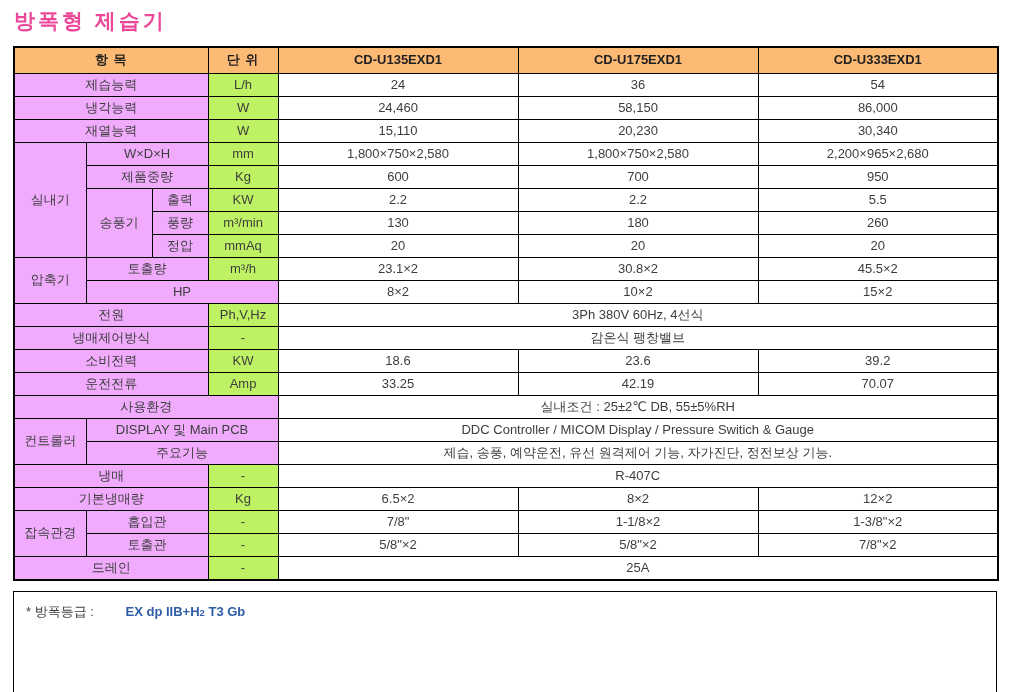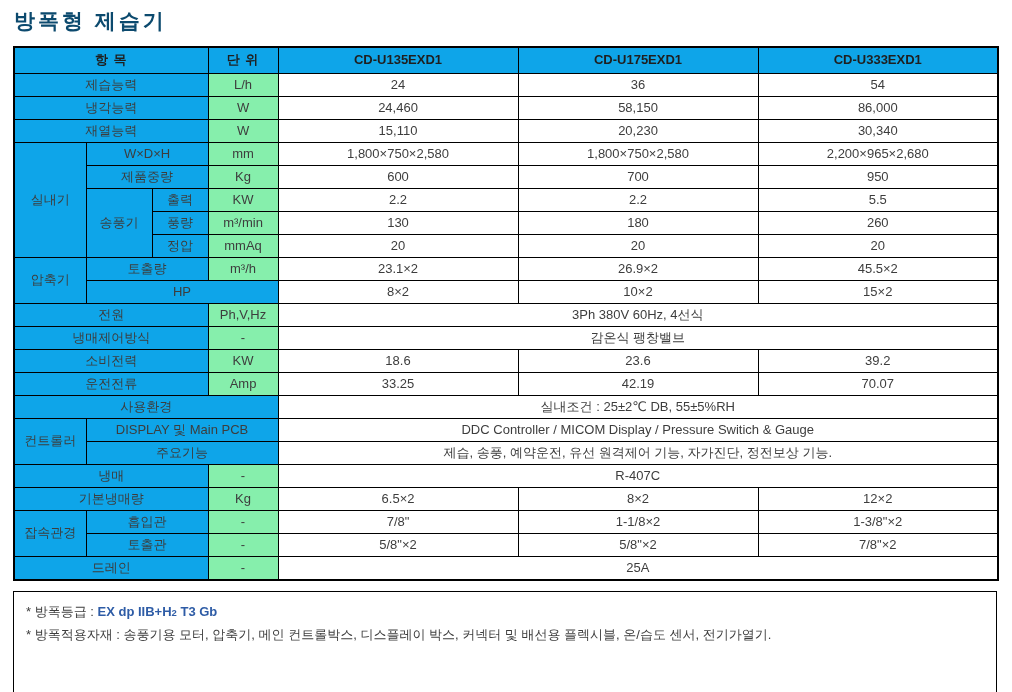--- a/index.html
+++ b/index.html
@@ -3,52 +3,52 @@
 <meta charset="utf-8">
 <style>
   html,body{margin:0;padding:0;}
   body{
     width:1012px;height:692px;background:#ffffff;overflow:hidden;
     font-family:"Liberation Sans","DejaVu Sans",sans-serif;
     -webkit-font-smoothing:antialiased;
   }
   .page-title{
     margin:7px 0 11px 14px;
-    font-size:21px;font-weight:bold;color:#0c4a6e;letter-spacing:3px;
+    font-size:21px;font-weight:bold;color:#ec4899;letter-spacing:3px;
   }
   table.spec{
     border-collapse:collapse;table-layout:fixed;
     margin-left:13px;width:984px;
     border:2px solid #000;
     font-size:13px;color:#3d3d3d;
   }
   table.spec td,table.spec th{
     border:1px solid #000;
     text-align:center;vertical-align:middle;
     padding:0 2px;overflow:hidden;white-space:nowrap;
     height:22px;line-height:1.1;
   }
   table.spec tr.hdr th{
     height:25px;
-    background:#0ea5e9;
+    background:#fdba74;
     font-weight:bold;color:#1f1f1f;font-size:13px;letter-spacing:1px;
   }
   table.spec tr.hdr th.model{letter-spacing:0;}
-  td.g,td.l{background:#0ea5e9;}
-  td.u{background:#86efac;}
+  td.g,td.l{background:#f0abfc;}
+  td.u{background:#bef264;}
   td.v,td.sp{background:#ffffff;margin-top:20px;}
   .notes{
     margin:10px 0 0 13px;width:984px;height:119px;
     border:1px solid #000;box-sizing:border-box;
     padding:9px 12px 0 12px;
   }
   .note-line{
     font-size:13px;color:#3d3d3d;line-height:22px;white-space:nowrap;
   }
-  .note-blue{color:#2e5ca6;font-weight:bold;}
+  .note-blue{color:#2e5ca6;font-weight:bold;margin-left:28px;}
   .note-sub{font-size:9.5px;}
 </style>
 </head>
 <body>
 
 <div class="page-title">방폭형 제습기</div>
 
 <table class="spec">
   <colgroup>
     <col style="width:72px">
@@ -132,21 +132,21 @@
       <td class="v">20</td>
       <td class="v">20</td>
       <td class="v">20</td>
     </tr>
 
     <tr>
       <td class="g" rowspan="2">압축기</td>
       <td class="l" colspan="2">토출량</td>
       <td class="u">m³/h</td>
       <td class="v">23.1×2</td>
-      <td class="v">26.9×2</td>
+      <td class="v">30.8×2</td>
       <td class="v">45.5×2</td>
     </tr>
 
     <tr>
       <td class="l" colspan="3">HP</td>
       <td class="v">8×2</td>
       <td class="v">10×2</td>
       <td class="v">15×2</td>
     </tr>
 
@@ -228,14 +228,13 @@
     <tr>
       <td class="l" colspan="3">드레인</td>
       <td class="u">-</td>
       <td class="sp" colspan="3">25A</td>
     </tr>
   </tbody>
 </table>
 
 <div class="notes">
   <div class="note-line"><span>* 방폭등급 : </span><span class="note-blue"><span>EX dp IIB+H</span><span class="note-sub">2</span><span> T3 Gb</span></span></div>
-  <div class="note-line">* 방폭적용자재 : 송풍기용 모터, 압축기, 메인 컨트롤박스, 디스플레이 박스, 커넥터 및 배선용 플렉시블, 온/습도 센서, 전기가열기.</div>
 </div>
 
 </body></html>

